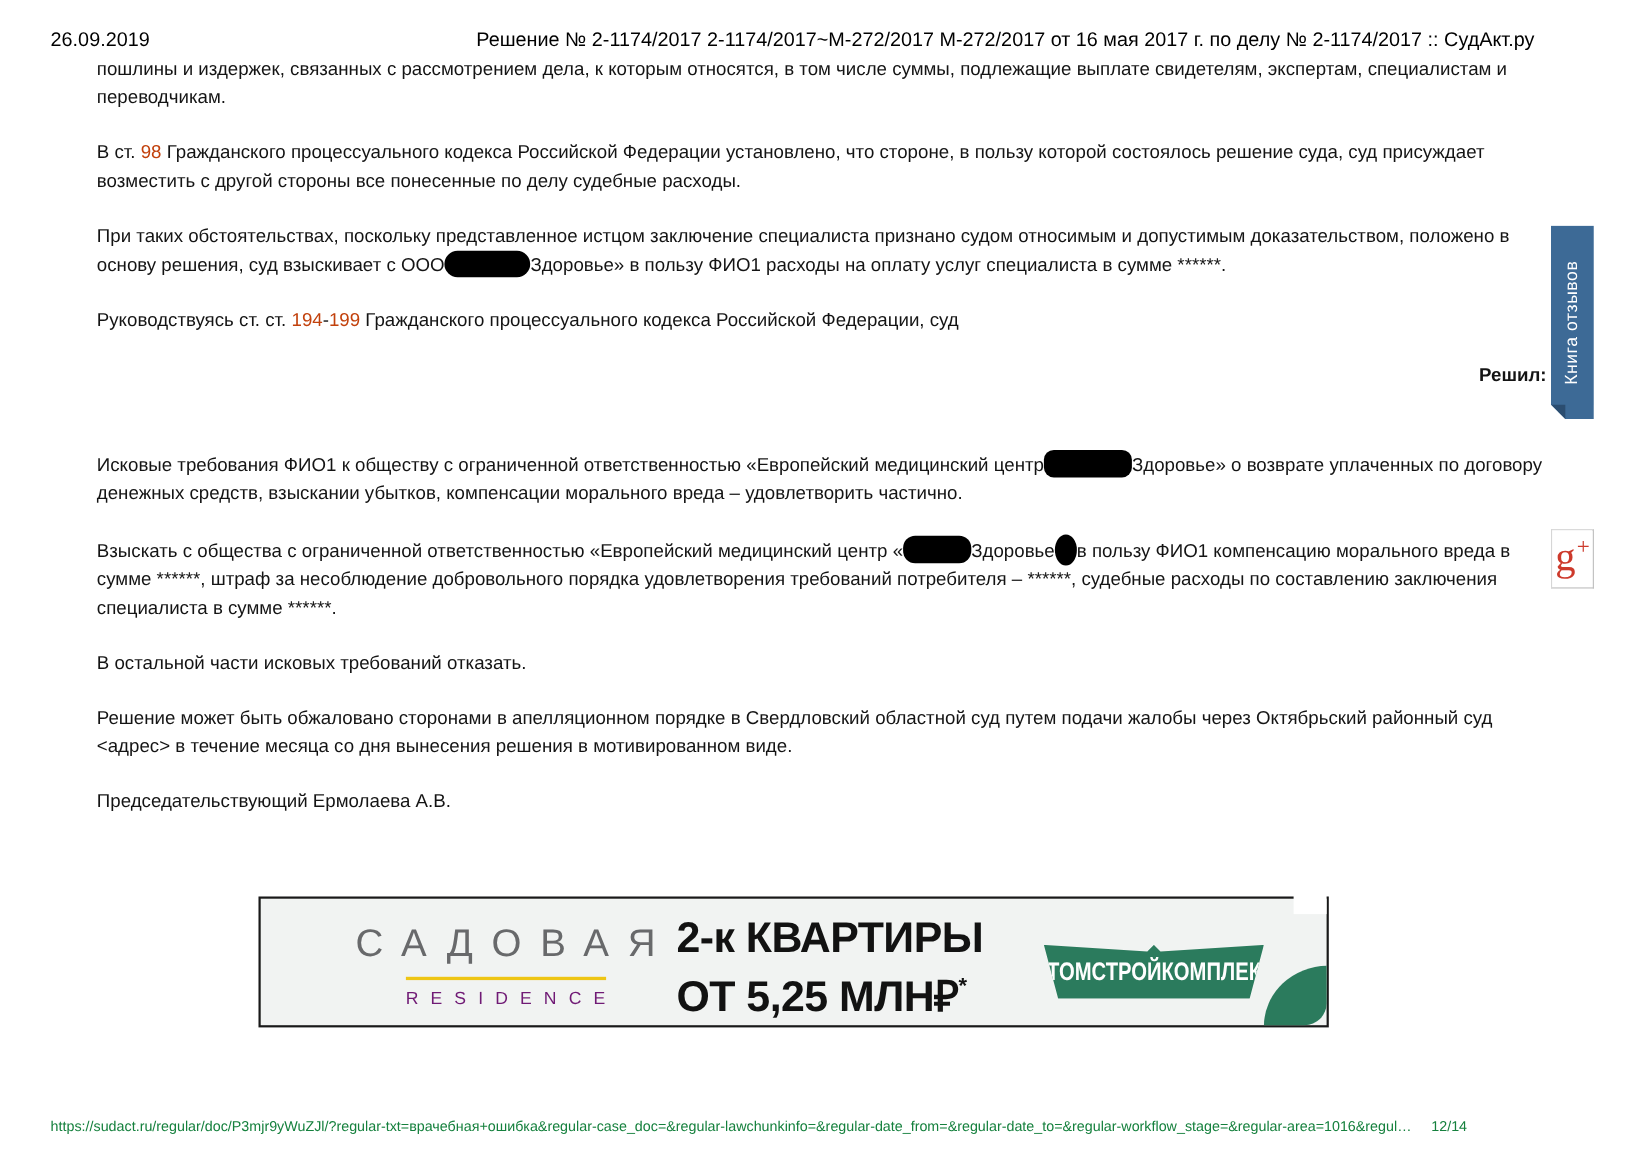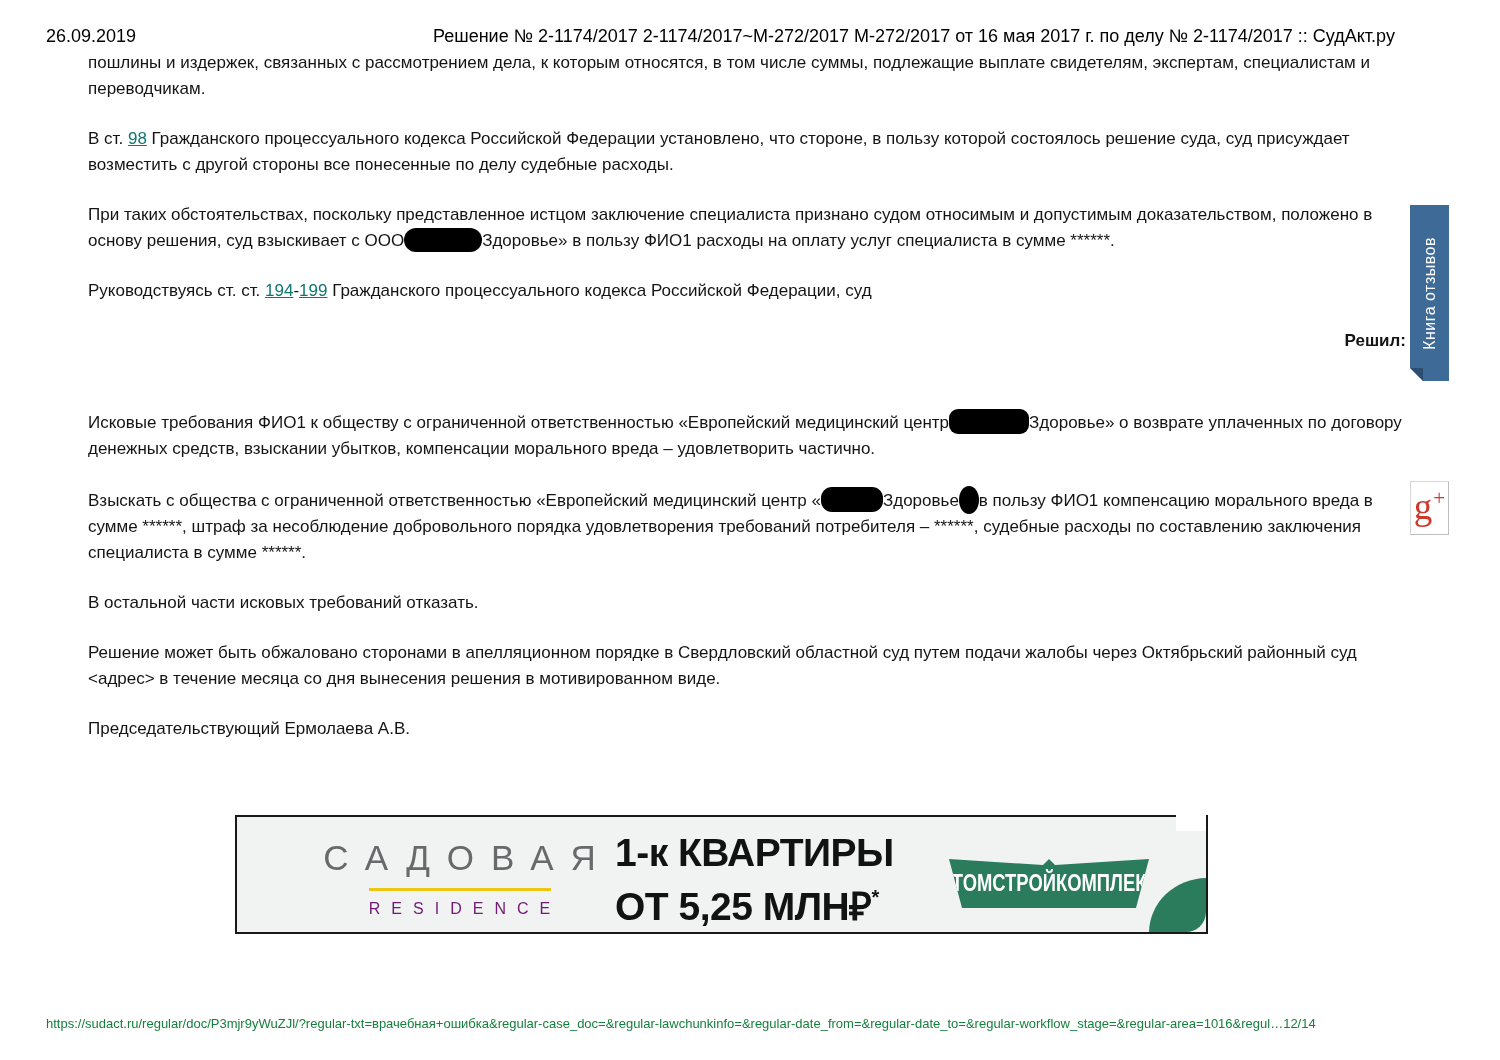--- a/index.html
+++ b/index.html
@@ -7,21 +7,21 @@
 
   
   .print-header { position:absolute; top:26px; left:0; right:0; height:20px; font-size:18px; color:#000; }
   .print-date { position:absolute; left:46px; top:0; }
   .print-title { position:absolute; left:433px; top:0; white-space:nowrap; }
 
   
   .doc { position:absolute; left:88px; top:50px; width:1318px; font-size:17px; line-height:26px; color:#141414; }
   .doc p { margin:0 0 24px 0; }
   .doc .heading { text-align:right; font-weight:bold; margin:19px 0 55px 0; }
-  a.doclink { color:#0f766e; text-decoration:underline; cursor:pointer; }
+  a.doclink { color:#c2410c; cursor:pointer; }
 
   .redaction { display:inline-block; background:#000; vertical-align:-6px; }
   .redaction.r-wide  { width:78px; height:24px; border-radius:12px; }
   .redaction.r-wide2 { width:80px; height:25px; border-radius:9px; }
   .redaction.r-med   { width:62px; height:25px; border-radius:11px; }
   .redaction.r-oval  { width:20px; height:28px; border-radius:50%; vertical-align:-8px; }
 
   
   .feedback-tab { position:absolute; left:1410px; top:205px; width:39px; height:176px; background:#3d6a96;
     clip-path:polygon(0 0, 100% 0, 100% 100%, 13px 100%, 0 calc(100% - 13px));
@@ -46,21 +46,21 @@
   .ad-logo { position:absolute; left:712px; top:41px; width:200px; height:50px; background:#2b7b5d;
     clip-path:polygon(0 2%, 47% 14%, 50% 2%, 53% 14%, 100% 2%, 93.5% 100%, 6.5% 100%);
     display:flex; align-items:center; justify-content:center; }
   .ad-logo span { color:#fefefe; font-weight:bold; font-size:23px; transform:scaleX(0.8); white-space:nowrap; letter-spacing:0; }
   .ad-corner { position:absolute; right:-1px; bottom:-1px; width:58px; height:55px; background:#2b7b5d; border-top-left-radius:100% 100%; }
   .ad-notch { position:absolute; right:0px; top:-8px; width:30px; height:22px; background:#ffffff; }
 
   
   .print-footer { position:absolute; left:46px; right:46px; top:1016px; font-size:13px; color:#15803d; display:flex; justify-content:flex-start; }
   .footer-url { white-space:nowrap; overflow:hidden; }
-  .footer-page { }
+  .footer-page { margin-left:18px; }
 </style>
 </head>
 <body>
 
 <div class="print-header">
   <span class="print-date">26.09.2019</span>
   <span class="print-title">Решение № 2-1174/2017 2-1174/2017~М-272/2017 М-272/2017 от 16 мая 2017 г. по делу № 2-1174/2017 :: СудАкт.ру</span>
 </div>
 
 <div class="doc">
@@ -95,21 +95,21 @@
 </div>
 
 <div class="ad-banner">
   <div class="ad-inner">
     <div class="ad-sadovaya">
       <div class="ad-brand">САДОВАЯ</div>
       <div class="ad-underline"></div>
       <div class="ad-brand-sub">RESIDENCE</div>
     </div>
     <div class="ad-offer">
-      <div>1-к КВАРТИРЫ</div>
+      <div>2-к КВАРТИРЫ</div>
       <div><span>ОТ 5,25 МЛН₽</span><span class="star">*</span></div>
     </div>
     <div class="ad-logo">
       <span>АТОМСТРОЙКОМПЛЕКС</span>
     </div>
     <div class="ad-corner"></div>
   </div>
   <div class="ad-notch"></div>
 </div>
 

